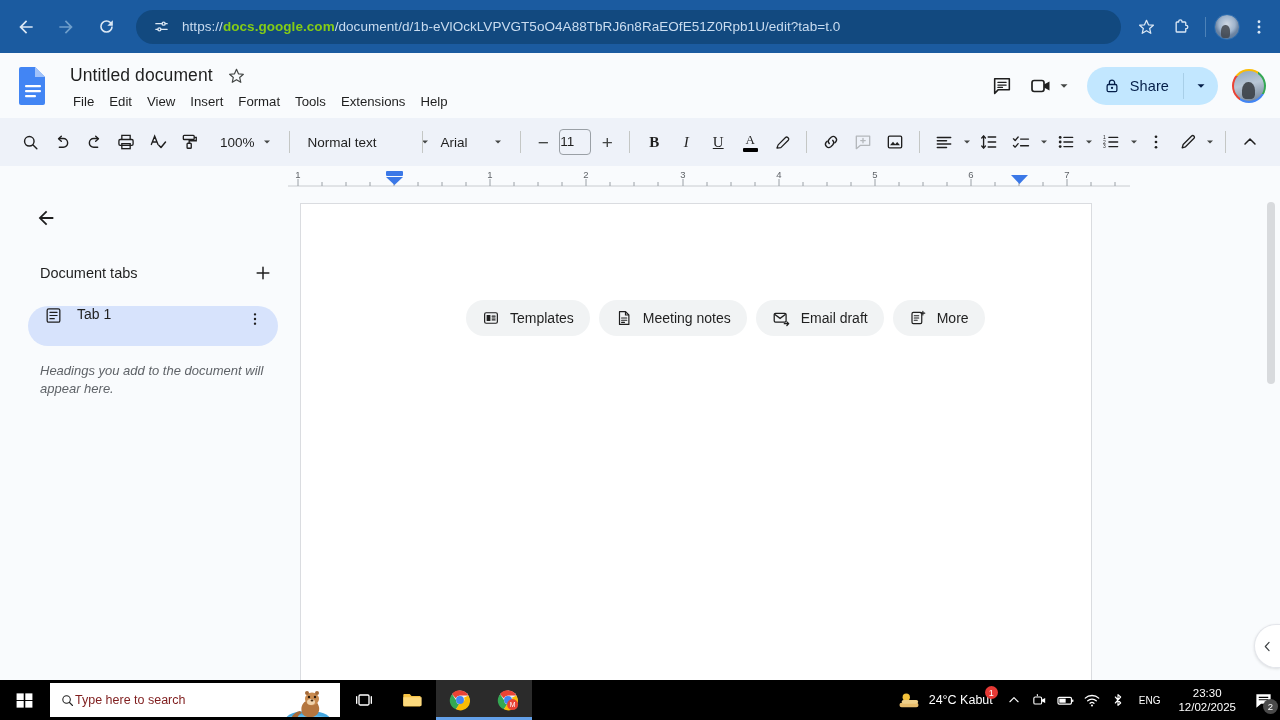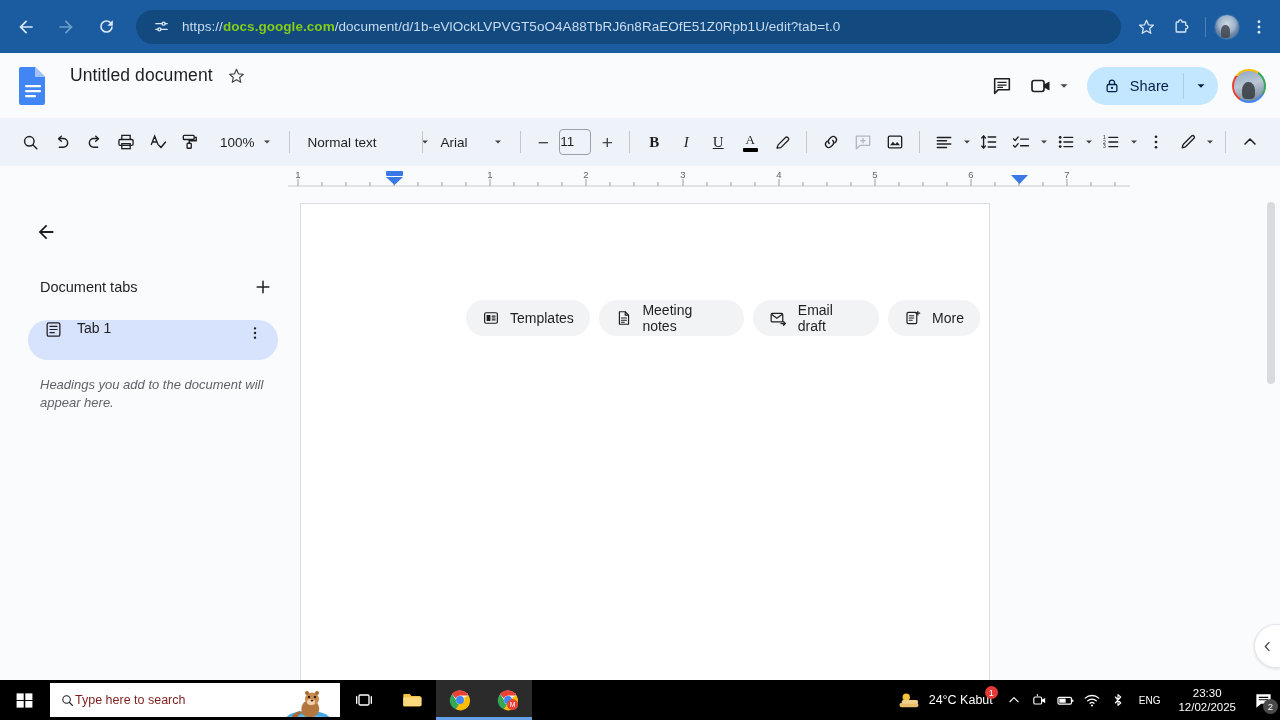--- a/index.html
+++ b/index.html
@@ -143,21 +143,21 @@
     position: absolute; left: 0; top: 166px; width: 1280px; height: 22px;
     background: #f9fbfd; overflow: hidden;
   }
   .ruler-svg { position: absolute; left: 0; top: 0; }
 
   
   .doc-body {
     position: absolute; left: 0; top: 188px; width: 1280px; height: 492px;
     background: #f9fbfd;
   }
-  .sidebar { position: absolute; left: 0; top: 14px; width: 300px; height: 100%; }
+  .sidebar { position: absolute; left: 0; top: 0; width: 300px; height: 100%; }
   .sb-back {
     width: 36px; height: 36px; margin: 12px 0 0 28px; border-radius: 50%;
     display: flex; align-items: center; justify-content: center; cursor: pointer;
   }
   .sb-head {
     display: flex; align-items: center; margin: 22px 22px 0 40px; height: 30px;
   }
   .sb-title { font-size: 14.5px; color: #1f1f1f; flex: 1; }
   .sb-add {
     width: 30px; height: 30px; border-radius: 50%; display: flex;
@@ -172,21 +172,21 @@
     width: 26px; height: 26px; border-radius: 50%; display: flex;
     align-items: center; justify-content: center; cursor: pointer;
   }
   .sb-hint {
     margin: 16px 30px 0 40px; font-size: 13px; font-style: italic;
     color: #5f6368; line-height: 1.42;
   }
 
   .page-area { position: absolute; left: 300px; top: 0; right: 0; height: 100%; }
   .page {
-    position: absolute; left: 0; top: 15px; width: 690px; height: 477px;
+    position: absolute; left: 0; top: 15px; width: 792px; height: 477px;
     background: #fff; border: 1px solid #dadce0; border-bottom: none;
   }
   .chips { display: flex; align-items: center; margin: 96px 0 0 165px; }
   .chip {
     display: flex; align-items: center; height: 36px; border-radius: 18px;
     background: #f1f3f4; padding: 0 16px; margin-right: 9px; cursor: pointer;
   }
   .chip-label { font-size: 14px; color: #1f1f1f; margin-left: 10px; }
 
   .scrollbar {
@@ -318,20 +318,30 @@
       </svg>
     </div>
     <div class="title-block">
       <div class="title-row">
         <div class="doc-title">Untitled document</div>
         <div class="star-doc">
           <svg width="19" height="19" viewBox="0 0 24 24">
             <path d="M12 17.3l-5.4 3.3 1.4-6.1-4.7-4.1 6.2-.5L12 4.2l2.5 5.7 6.2.5-4.7 4.1 1.4 6.1z" fill="none" stroke="#444746" stroke-width="1.5" stroke-linejoin="round"></path>
           </svg>
         </div>
+      </div>
+      <div class="menu-row">
+        <div class="menu-item">File</div>
+        <div class="menu-item">Edit</div>
+        <div class="menu-item">View</div>
+        <div class="menu-item">Insert</div>
+        <div class="menu-item">Format</div>
+        <div class="menu-item">Tools</div>
+        <div class="menu-item">Extensions</div>
+        <div class="menu-item">Help</div>
       </div>
     </div>
     <div class="header-right">
       <div class="hr-icon">
         <svg width="22" height="22" viewBox="0 0 24 24">
           <path d="M4 4h16v12H8l-4 4z" fill="none" stroke="#1f1f1f" stroke-width="1.7" stroke-linejoin="round"></path>
           <g stroke="#1f1f1f" stroke-width="1.4" stroke-linecap="round">
             <path d="M7.5 8h9M7.5 11h9M7.5 13.6h5"></path>
           </g>
         </svg>

